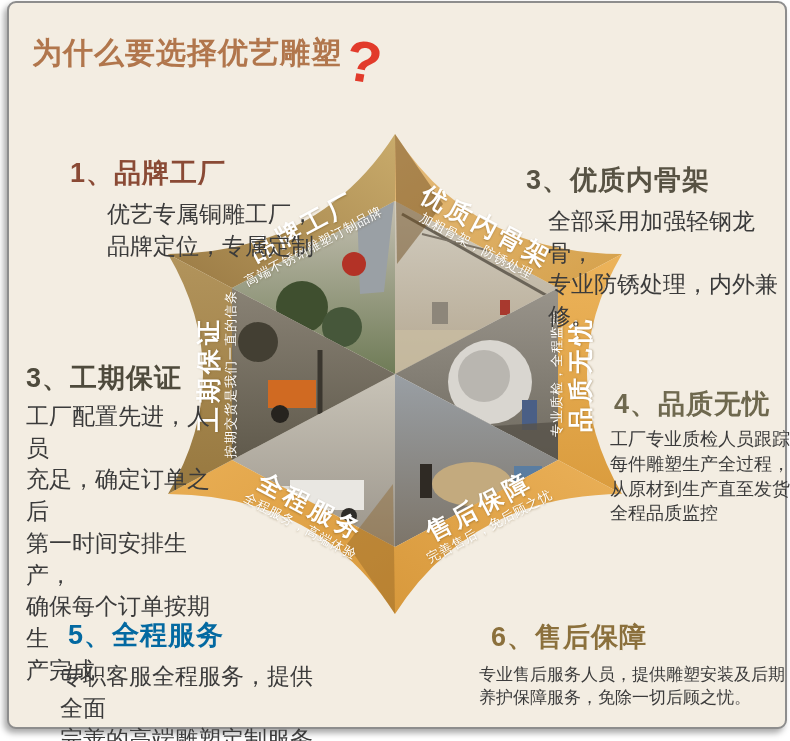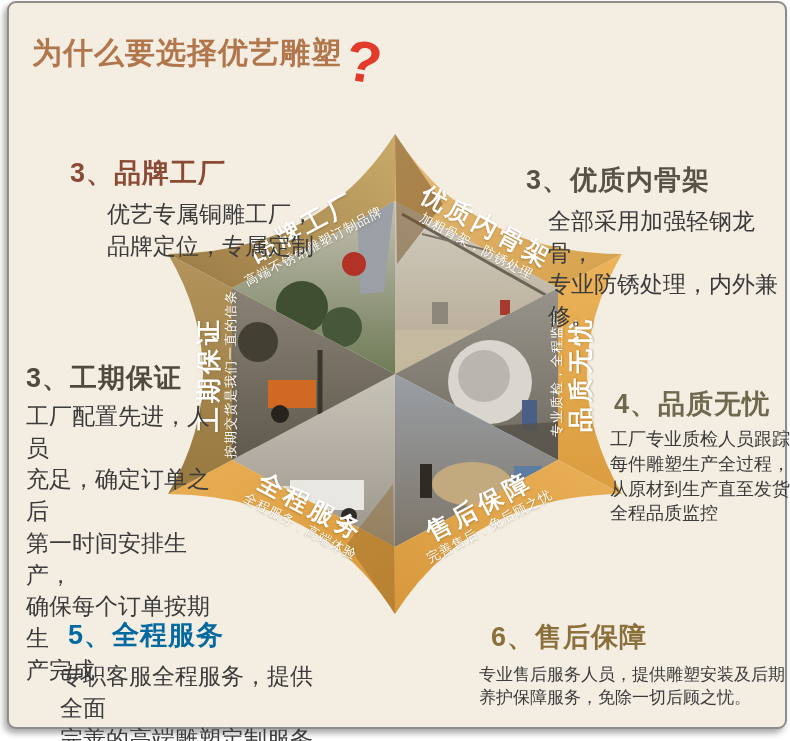--- a/index.html
+++ b/index.html
@@ -197,21 +197,21 @@
   <div class="band band-bl">
     <span class="band-big">全程服务</span>
     <span class="band-small">全程服务，高端体验</span>
   </div>
   <div class="band band-br">
     <span class="band-big">售后保障</span>
     <span class="band-small">完善售后，免后顾之忧</span>
   </div>
 
   <div class="sec sec1">
-    <div class="sec-h">3、品牌工厂</div>
+    <div class="sec-h">1、品牌工厂</div>
     <div class="sec-d">优艺专属铜雕工厂，
 品牌定位，专属定制</div>
   </div>
   <div class="sec sec2">
     <div class="sec-h">3、优质内骨架</div>
     <div class="sec-d">全部采用加强轻钢龙骨，
 专业防锈处理，内外兼修。</div>
   </div>
   <div class="sec sec3">
     <div class="sec-h">3、工期保证</div>

